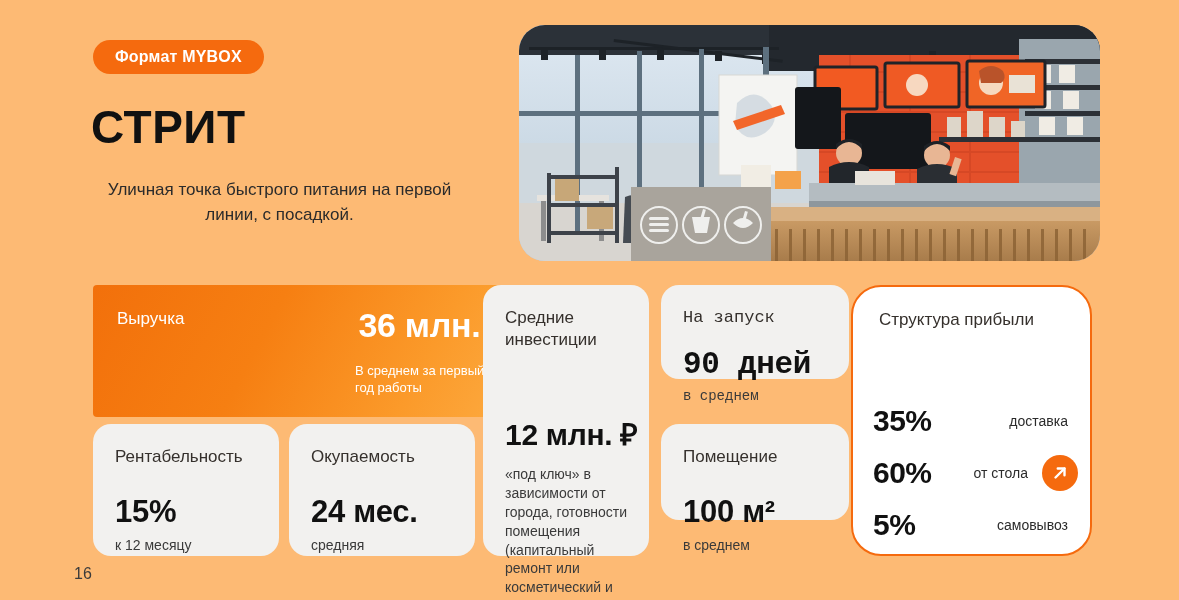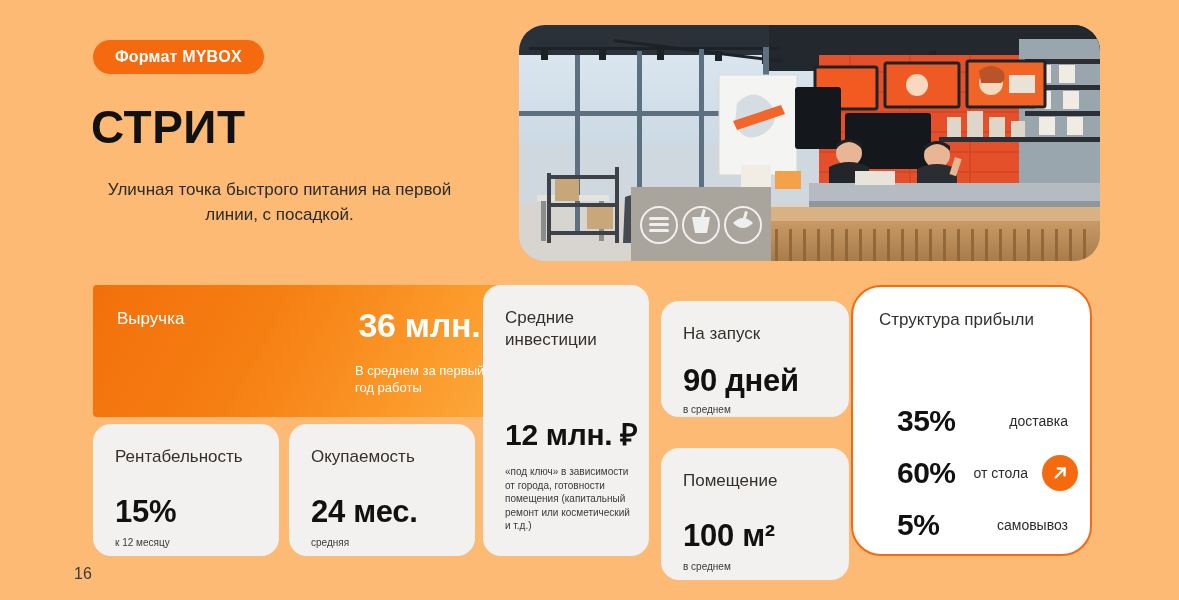--- a/index.html
+++ b/index.html
@@ -48,21 +48,21 @@
     position: absolute; left: 22px; top: 22px;
     font-size: 17px; color: #35302c; line-height: 1.3;
   }
   .card-value {
     position: absolute; left: 22px;
     font-size: 31px; font-weight: bold; color: #111; letter-spacing: -.3px;
     white-space: nowrap;
   }
   .card-note {
     position: absolute; left: 22px;
-    font-size: 10px; color: #3a3a3a; line-height: 1.35;
+    font-size: 14px; color: #3a3a3a; line-height: 1.35;
   }
 
   
   #revenue-card {
     left: 93px; top: 285px; width: 448px; height: 132px;
     border-radius: 4px;
     background: linear-gradient(118deg, #F2700B 0%, #F67F12 38%, #FB9A2A 72%, #FDAE45 100%);
   }
   #revenue-card .rv-label {
     position: absolute; left: 24px; top: 24px;
@@ -83,40 +83,40 @@
   #payback-card { left: 289px; top: 424px; width: 186px; height: 132px; }
   #profit-card .card-value, #payback-card .card-value { top: 70px; }
   #profit-card .card-note, #payback-card .card-note { top: 112px; }
 
   
   #investments-card { left: 483px; top: 285px; width: 166px; height: 271px; }
   #investments-card .card-value { top: 128px; font-size: 30px; }
   #investments-card .card-note { top: 180px; width: 132px; }
 
   
-  #launch-card { left: 661px; top: 301px; width: 188px; height: 116px; }
+  #launch-card { left: 661px; top: 285px; width: 188px; height: 94px; font-family: Liberation Mono, monospace; }
   #launch-card .card-value { top: 62px; }
   #launch-card .card-note { top: 102px; }
-  #premises-card { left: 661px; top: 448px; width: 188px; height: 132px; }
+  #premises-card { left: 661px; top: 424px; width: 188px; height: 96px; }
   #premises-card .card-value { top: 70px; }
   #premises-card .card-note { top: 112px; }
 
   
   #structure-card {
     left: 851px; top: 285px; width: 241px; height: 271px;
     background: #fff; border: 2px solid #F56A0E; border-radius: 30px;
   }
   #structure-card .card-label { left: 26px; top: 22px; }
   .struct-rows { position: absolute; left: 0; top: 108px; width: 100%; }
   .struct-row {
     position: relative; height: 52px;
     display: flex; align-items: center;
   }
   .struct-pct {
-    position: absolute; left: 44px;
+    position: absolute; left: 20px;
     font-size: 30px; font-weight: bold; color: #111; letter-spacing: -.5px;
   }
   .struct-name {
     position: absolute; right: 22px;
     font-size: 14px; color: #2b2b2b; white-space: nowrap;
   }
   .struct-row.has-badge .struct-name { right: 62px; }
   .arrow-badge {
     position: absolute; right: 12px; top: 50%; transform: translateY(-50%);
     width: 36px; height: 36px; border-radius: 50%;

